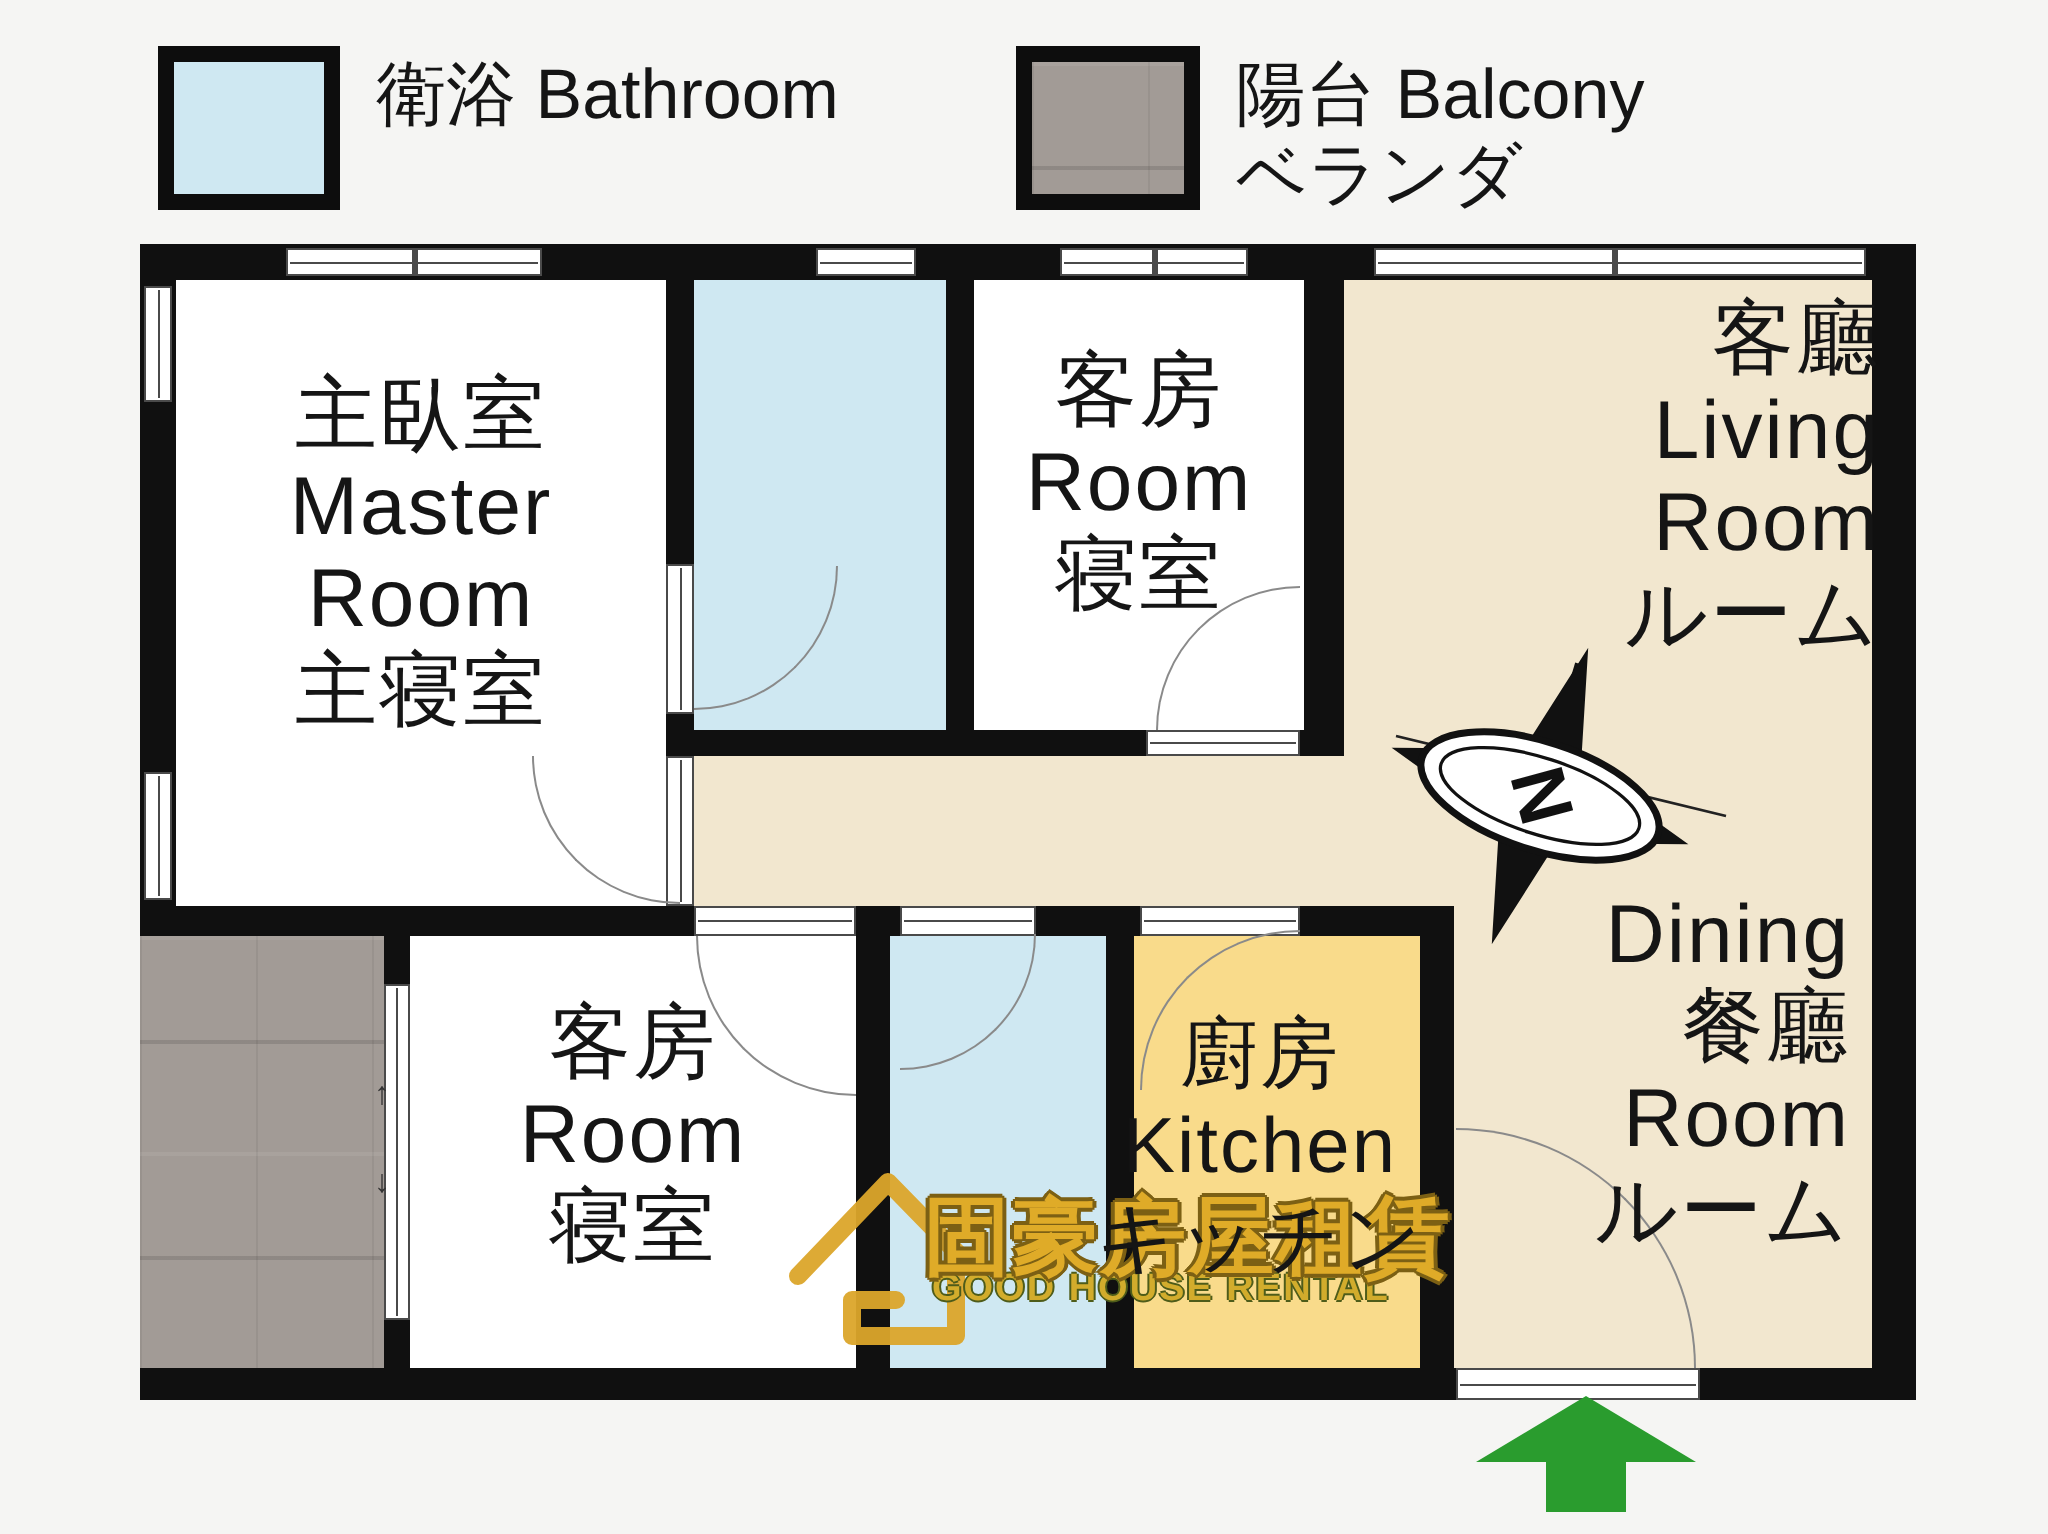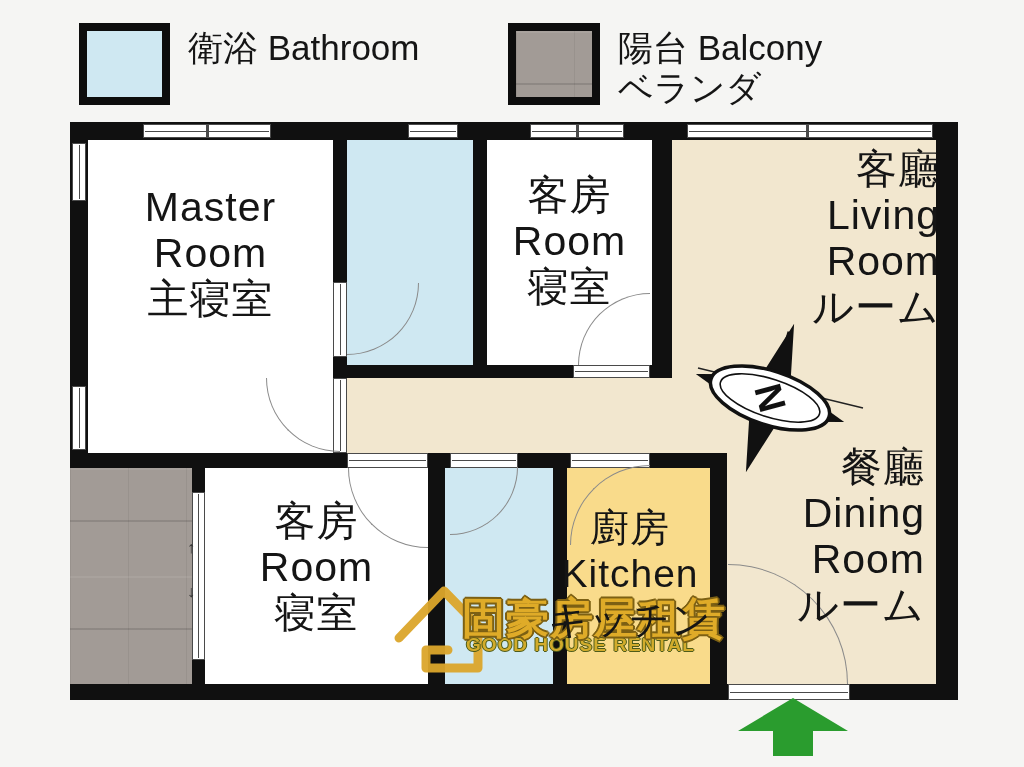--- a/index.html
+++ b/index.html
@@ -117,38 +117,39 @@
 
   <div class="abs arc arc-br z3" style="left:347px;top:283px;width:72px;height:72px;"></div>
   <div class="abs arc arc-bl z3" style="left:266px;top:378px;width:74px;height:74px;"></div>
   <div class="abs arc arc-tl z3" style="left:578px;top:293px;width:72px;height:72px;"></div>
   <div class="abs arc arc-bl z3" style="left:348px;top:468px;width:80px;height:80px;"></div>
   <div class="abs arc arc-br z3" style="left:450px;top:467px;width:68px;height:68px;"></div>
   <div class="abs arc arc-tl z3" style="left:570px;top:465px;width:80px;height:80px;"></div>
   <div class="abs arc arc-tr z3" style="left:728px;top:564px;width:120px;height:120px;"></div>
 
   <div class="rlabel" style="left:88px;top:184px;width:245px;">
+    <div>主臥室</div>
     <div>Master</div>
     <div>Room</div>
     <div>主寝室</div>
   </div>
   <div class="rlabel" style="left:487px;top:172px;width:165px;">
     <div>客房</div>
     <div>Room</div>
     <div>寝室</div>
   </div>
   <div class="rlabel right" style="left:688px;top:146px;width:252px;">
     <div>客廳</div>
     <div>Living</div>
     <div>Room</div>
     <div>ルーム</div>
   </div>
   <div class="rlabel right" style="left:620px;top:444px;width:305px;">
+    <div>Dining</div>
     <div>餐廳</div>
-    <div>Dining</div>
     <div>Room</div>
     <div>ルーム</div>
   </div>
   <div class="rlabel" style="left:205px;top:498px;width:223px;">
     <div>客房</div>
     <div>Room</div>
     <div>寝室</div>
   </div>
   <div class="rlabel" style="left:540px;top:505px;width:180px;font-size:39px;">
     <div>廚房</div>

